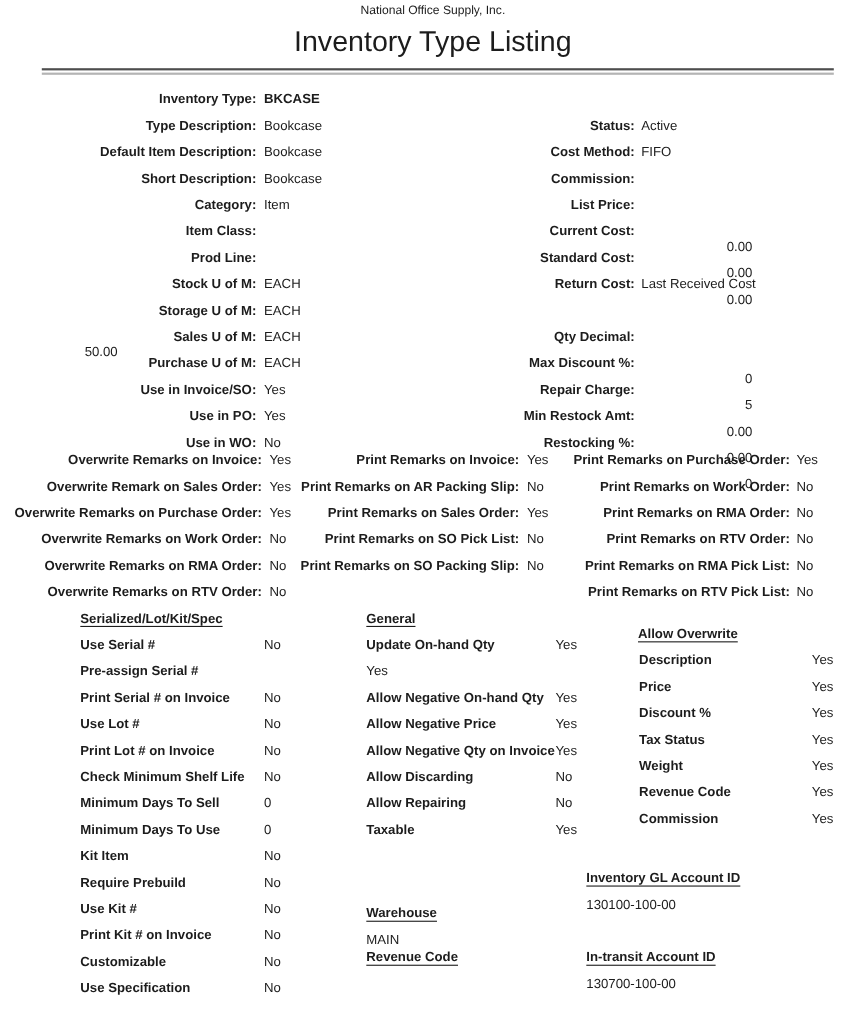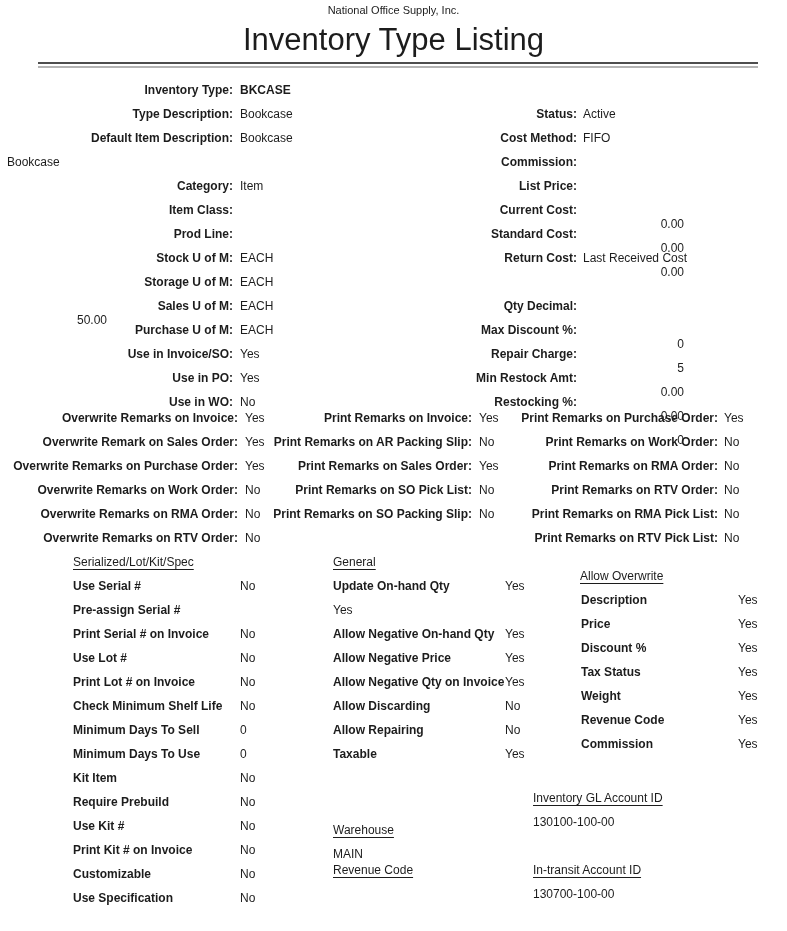--- a/index.html
+++ b/index.html
@@ -2,21 +2,21 @@
 <html><head>
 <meta charset="utf-8">
 <style>
   html,body { margin:0; padding:0; background:#fff; }
   .page {
     position:relative; width:787px; height:931px; background:#fff;
     font-family:"Liberation Sans", sans-serif; font-size:12px; color:#1c1c1c;
     overflow:hidden;
   }
   .company { position:absolute; top:4px; left:0; width:100%; text-align:center; font-size:11px; }
-  .title   { position:absolute; top:22px; left:0; width:100%; text-align:center; font-size:31px; font-weight:400; }
+  .title   { position:absolute; top:22px; left:0; width:100%; text-align:center; font-size:26px; font-weight:400; }
   .rules   { position:absolute; left:38px; top:62px; width:720px; }
   .rule-dark  { height:2px; background:#4e4e4e; }
   .rule-gap   { height:2px; }
   .rule-light { height:2px; background:#b4b4b4; }
 
   .block { position:absolute; }
   .row { display:flex; height:24px; line-height:24px; white-space:nowrap; }
   .lbl { font-weight:bold; text-align:right; flex:none; }
   .val { flex:none; padding-left:7px; }
   .val.bold { font-weight:bold; }
@@ -32,21 +32,21 @@
   
   #remarks-overwrite { top:406px; left:0; }
   #remarks-overwrite .lbl { width:238px; }
   #remarks-print-mid { top:406px; left:0; }
   #remarks-print-mid .lbl { width:472px; }
   #remarks-print-right { top:406px; left:0; }
   #remarks-print-right .lbl { width:718px; }
   #remarks-print-right .val { padding-left:6px; }
 
   
-  .sect-heading { height:24px; line-height:24px; font-weight:normal; text-decoration:underline; text-underline-offset:3px; white-space:nowrap; }
+  .sect-heading { height:24px; line-height:24px; font-weight:bold; text-decoration:underline; text-underline-offset:3px; white-space:nowrap; }
   .sect .lbl { text-align:left; }
   .sect .val { padding-left:0; }
   #sect-serialized { top:550px; left:73px; }
   #sect-serialized .lbl { width:167px; }
   #sect-general    { top:550px; left:333px; }
   #sect-general .lbl { width:172px; }
   #sect-allow      { top:564px; left:533px; }
   #sect-allow .lbl { width:157px;margin-left:48px; }
   #sect-allow .sect-heading { padding-left:47px; }
 
@@ -83,20 +83,21 @@
         <span class="lbl">Type Description:</span>
         <span class="val">Bookcase</span>
       </div>
 
       <div class="row">
         <span class="lbl">Default Item Description:</span>
         <span class="val">Bookcase</span>
       </div>
 
       <div class="row">
+        <span class="lbl">Short Description:</span>
         <span class="val">Bookcase</span>
       </div>
 
       <div class="row">
         <span class="lbl">Category:</span>
         <span class="val">Item</span>
       </div>
 
       <div class="row">
         <span class="lbl">Item Class:</span>

